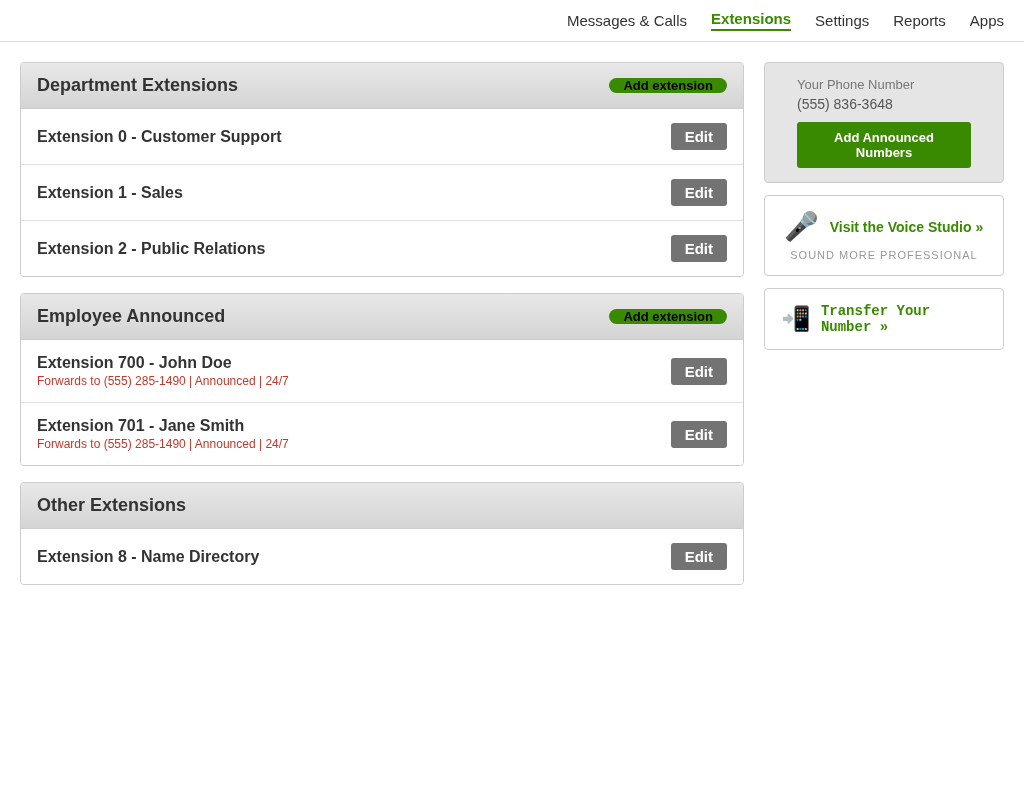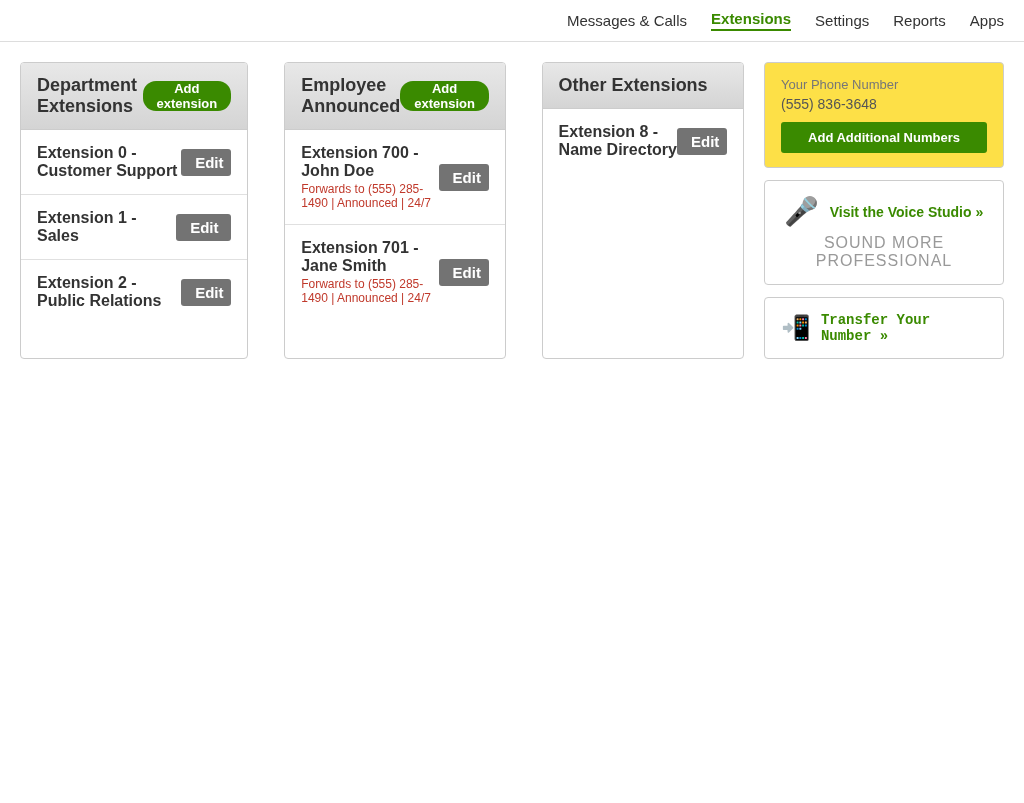--- a/index.html
+++ b/index.html
@@ -39,22 +39,22 @@
     .main-content {
       display: flex;
       gap: 20px;
       padding: 20px;
     }
 
     
     .left-col {
       flex: 1;
       display: flex;
-      flex-direction: row;
-      gap: 36px;
+      flex-direction: column;
+      gap: 16px;
     }
 
     
     .ext-section {
       border: 1px solid #ccc;
       border-radius: 4px;
       overflow: hidden;
     }
     .ext-section-header {
       display: flex;
@@ -64,21 +64,21 @@
       padding: 12px 16px;
       border-bottom: 1px solid #ccc;
     }
     .ext-section-title {
       font-size: 18px;
       font-weight: bold;
       color: #333;
     }
     .btn-add-ext {
       background-color: #3a8a00;
-      color: #ffffff;
+      color: #000000;
       border: none;
       padding: 0 14px;
       border-radius: 13px;
       font-size: 13px;
       font-weight: bold;
       cursor: pointer;
     }
 
     
     .ext-row {
@@ -117,22 +117,22 @@
     .right-col {
       width: 240px;
       display: flex;
       flex-direction: column;
       gap: 12px;
     }
 
     .right-card {
       border: 1px solid #ccc;
       border-radius: 4px;
-      padding: 14px 16px;
-      background: #fde047;
+      padding: 14px 32px;
+      background: #e5e5e5;
     }
 
     .phone-number-label {
       font-size: 13px;
       color: #777;
       margin-bottom: 4px;
     }
     .phone-number-value {
       font-size: 14px;
       color: #555;
@@ -171,21 +171,21 @@
       color: #999;
     }
     .voice-studio-link {
       color: #3a8a00;
       font-weight: bold;
       font-size: 14px;
       text-decoration: none;
       cursor: pointer;
     }
     .voice-studio-sub {
-      font-size: 16px;
+      font-size: 11px;
       color: #999;
       letter-spacing: 1px;
       text-transform: uppercase;
       text-align: center;
     }
 
     .transfer-card {
       border: 1px solid #ccc;
       border-radius: 4px;
       padding: 14px 16px;
@@ -280,21 +280,21 @@
       </div>
     </div>
 
   </div>
 
   <div class="right-col">
 
     <div class="right-card">
       <div class="phone-number-label">Your Phone Number</div>
       <div class="phone-number-value">(555) 836-3648</div>
-      <button class="btn-add-numbers">Add Additional Numbers</button>
+      <button class="btn-add-numbers">Add Announced Numbers</button>
     </div>
 
     <div class="voice-studio-card">
       <div class="voice-studio-row">
         <span class="mic-icon">🎤</span>
         <a class="voice-studio-link">Visit the Voice Studio »</a>
       </div>
       <div class="voice-studio-sub">SOUND MORE PROFESSIONAL</div>
     </div>
 

